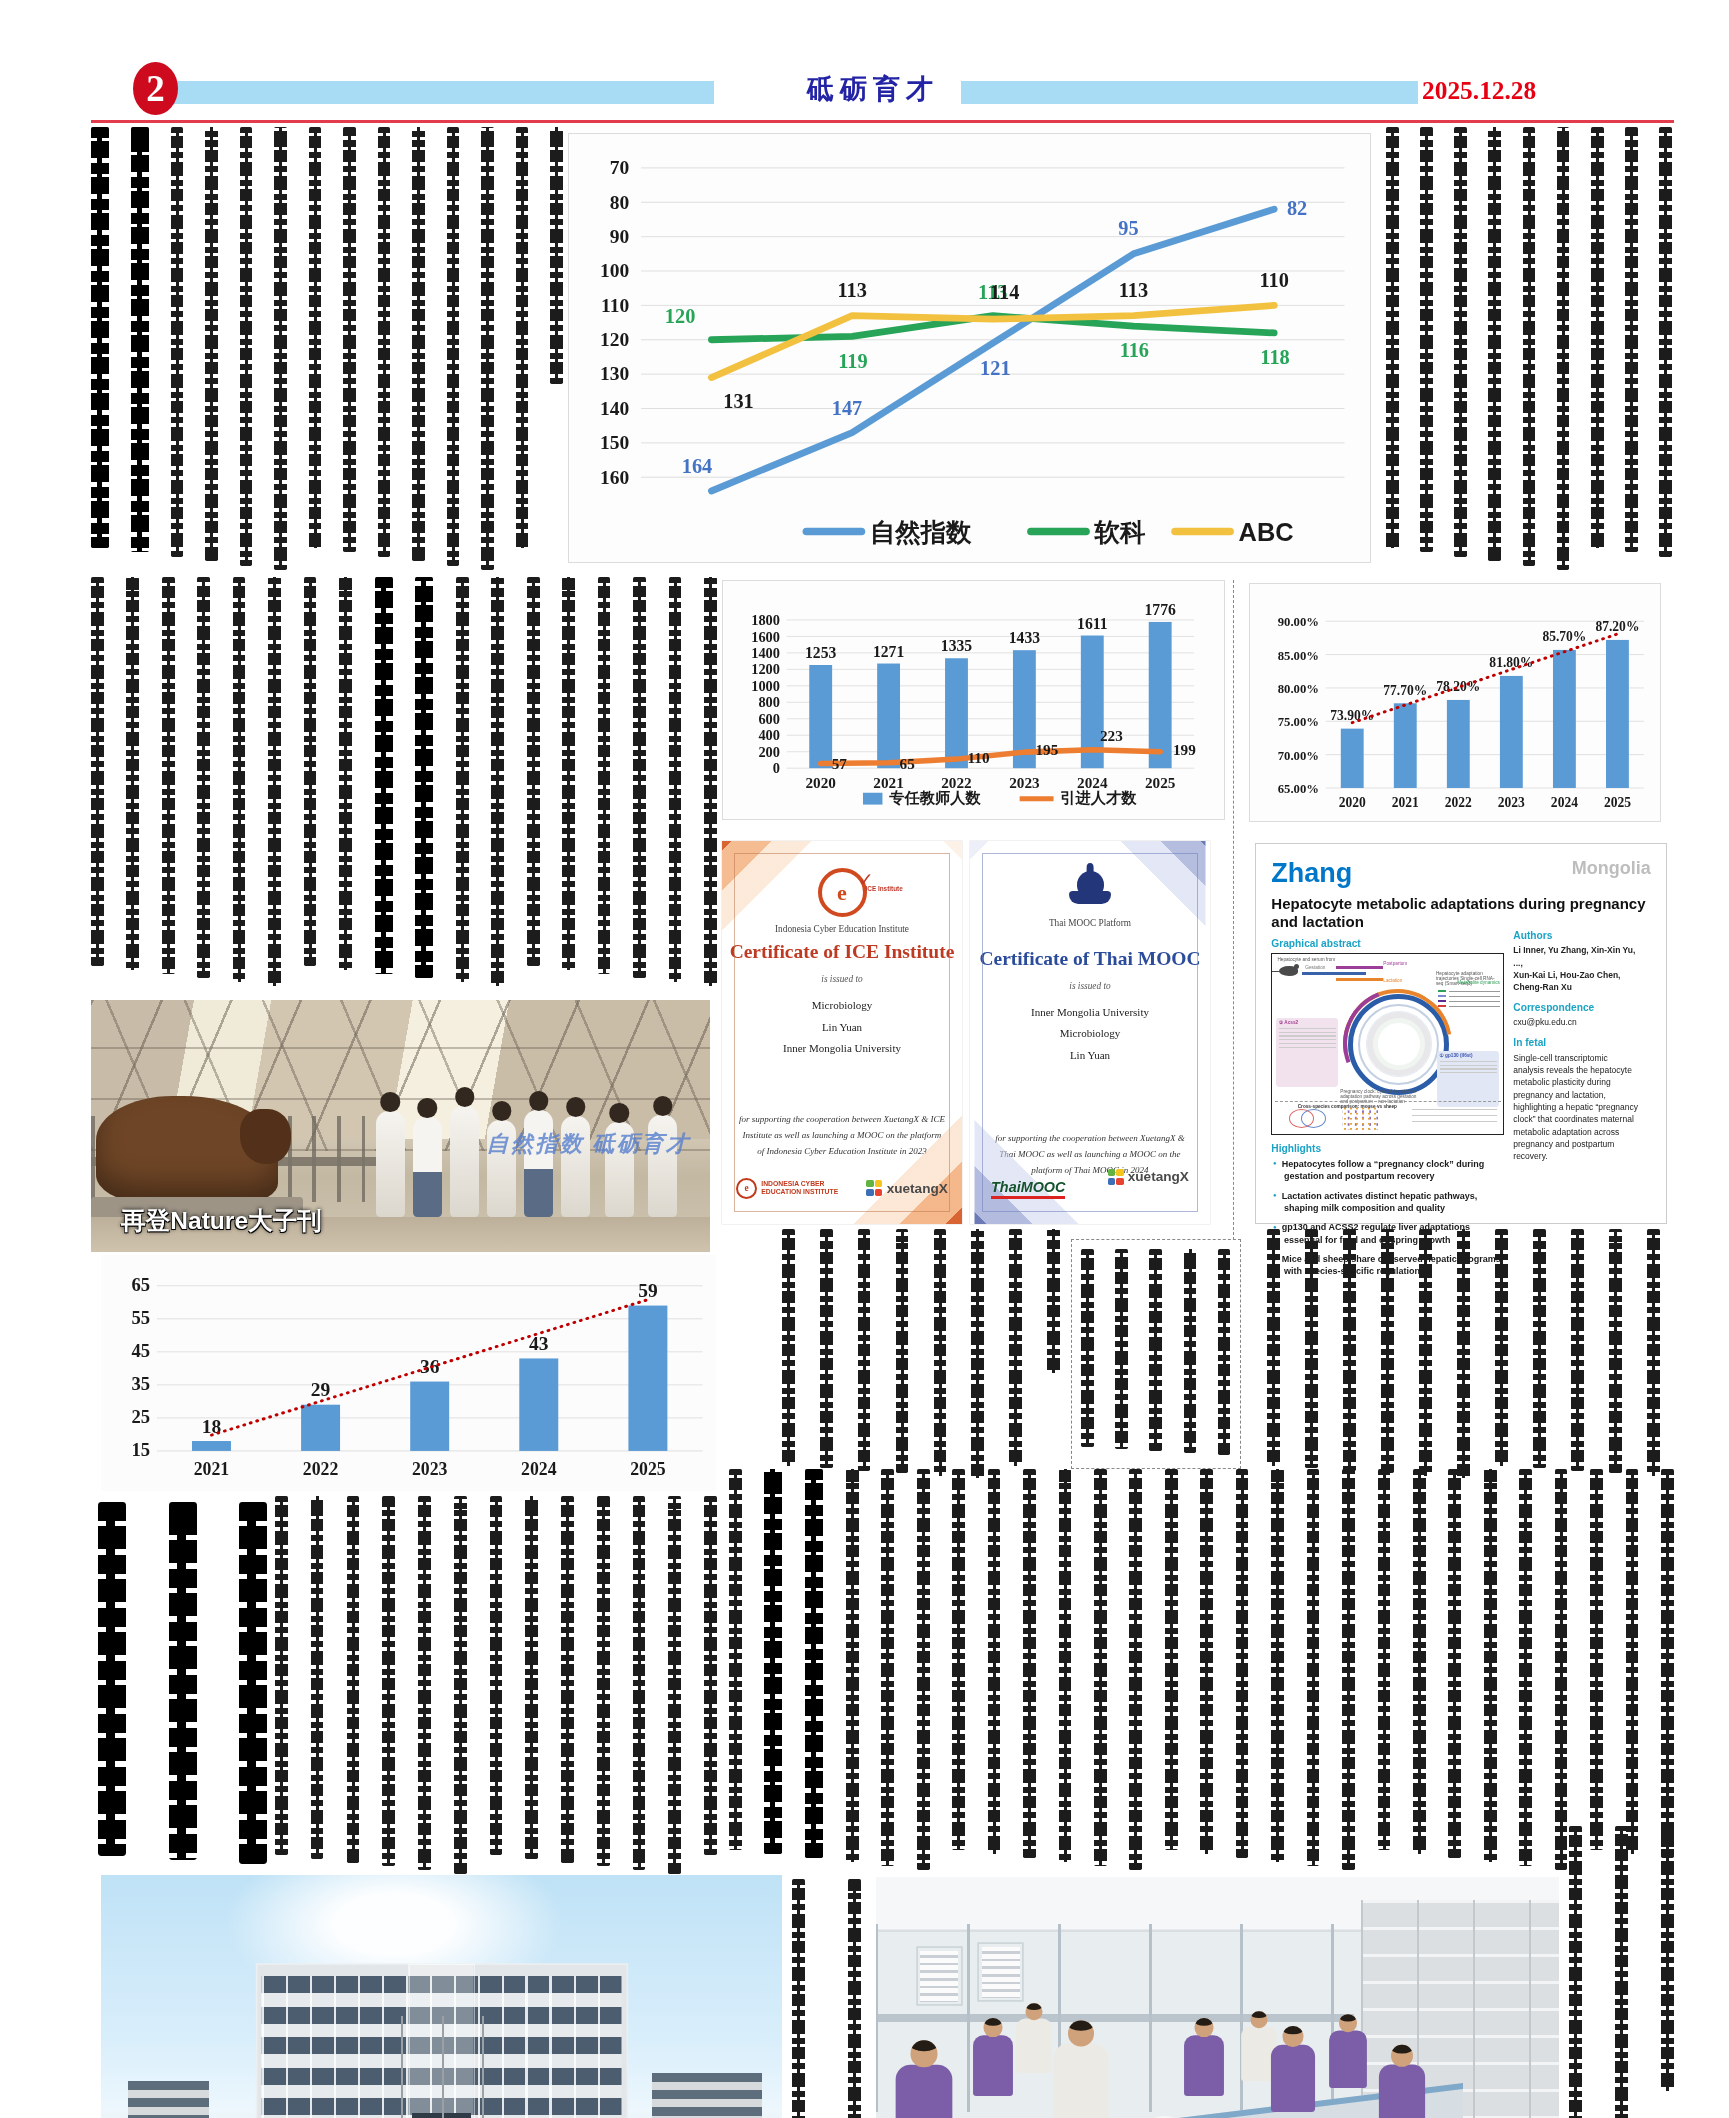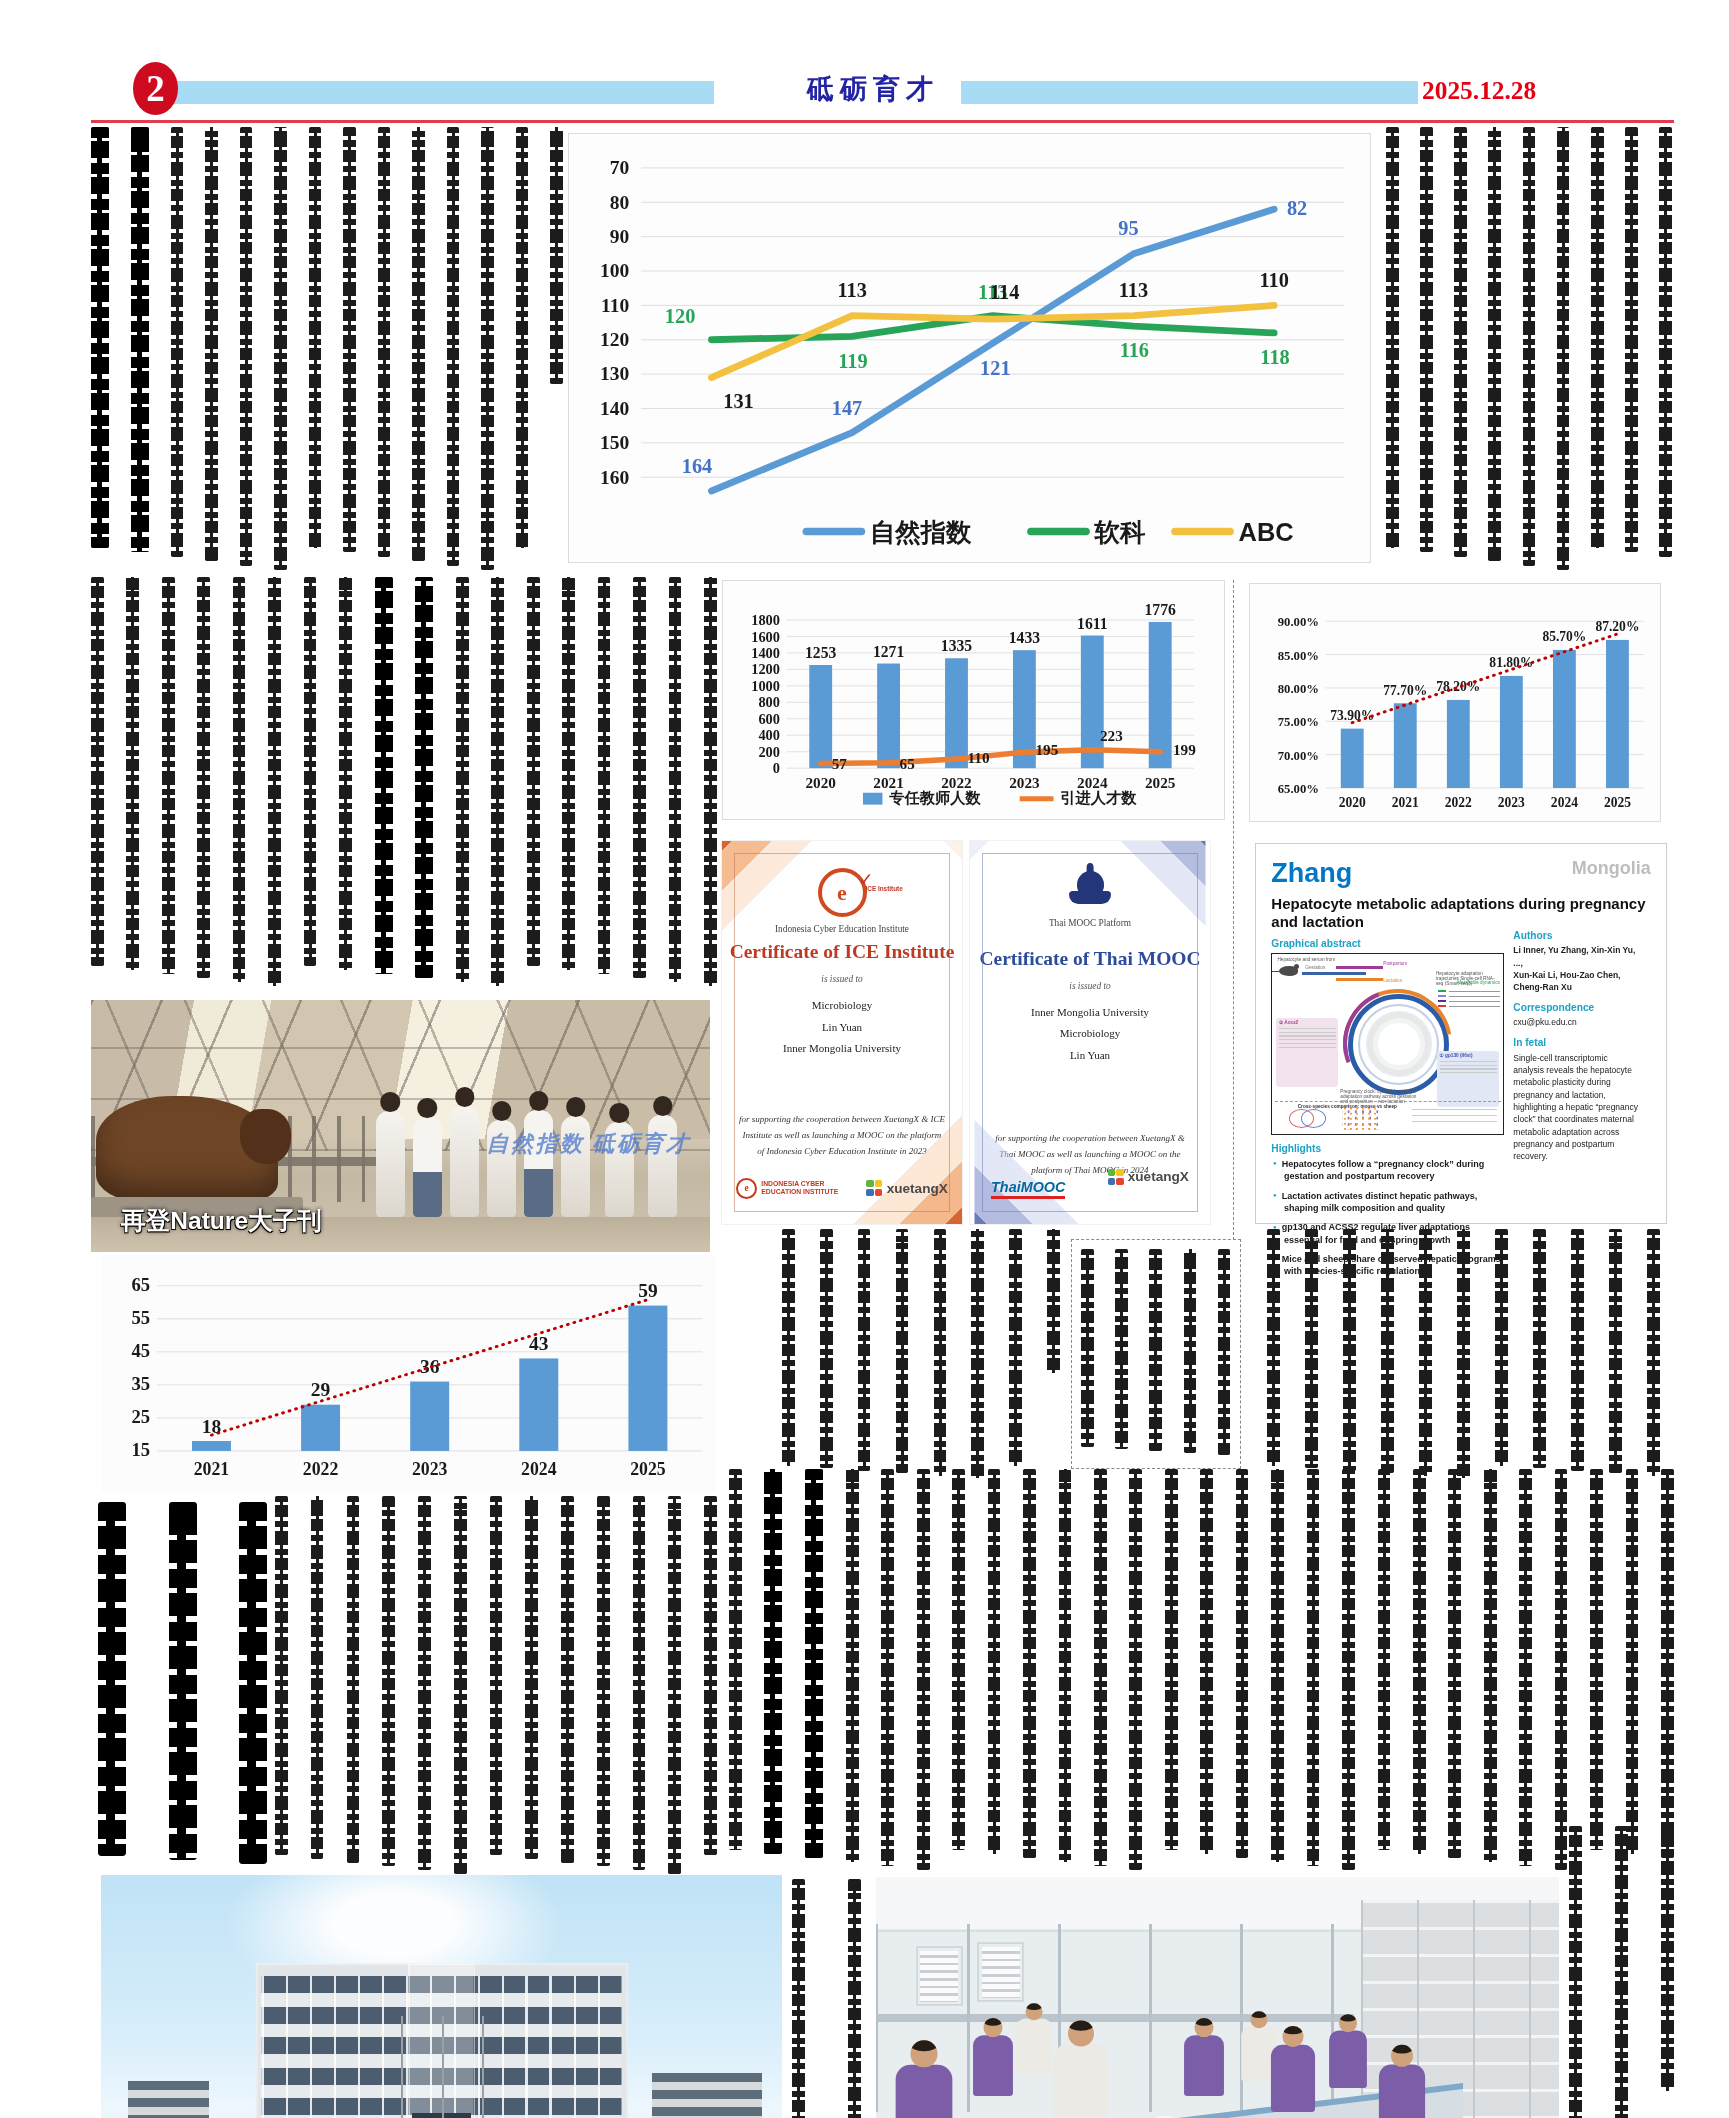--- a/index.html
+++ b/index.html
@@ -74,21 +74,21 @@
   .icelogo em{position:absolute;right:-41px;top:12.7px;font:bold 6.4px "Liberation Sans",sans-serif;color:#C0392B;width:38px;text-align:left;}
   .buddha{width:27px;height:27px;background:#24367A;border-radius:50% 50% 46% 46%;margin:30px auto 0;position:relative;}
   .buddha:before{content:"";position:absolute;left:50%;top:-7.6px;transform:translateX(-50%);
            width:6.8px;height:9.3px;background:#24367A;border-radius:50% 50% 0 0;}
   .buddha:after{content:"";position:absolute;left:-7.6px;top:20.3px;width:42px;height:12.7px;background:#24367A;border-radius:5.1px 5.1px 12.7px 12.7px;}
   .cfoot{position:absolute;bottom:25.4px;left:0;right:0;display:flex;justify-content:space-around;align-items:center;}
   .ice-min{display:flex;align-items:center;gap:4.2px;}
   .ice-min .dot{width:17px;height:17px;border:2.5px solid #C3391B;border-radius:50%;display:flex;align-items:center;justify-content:center;
                 font:bold 9.3px "Liberation Serif",serif;color:#C3391B;}
   .ice-min .t{font:bold 6.8px "Liberation Sans",sans-serif;color:#C3391B;text-align:left;line-height:1.25;}
-  .thai-min .t1{font:bold italic 14.4px "Liberation Sans",sans-serif;color:#0369a1;margin-top:24px;}
+  .thai-min .t1{font:bold italic 14.4px "Liberation Sans",sans-serif;color:#14532d;margin-top:24px;}
   .thai-min .bar{height:2.5px;background:#D22;margin-top:1.3px;}
   .xuetang{display:flex;align-items:center;gap:4.2px;}
   .xsq{width:16px;height:16px;display:grid;grid-template-columns:1fr 1fr;grid-template-rows:1fr 1fr;gap:1.7px;}
   .xsq i{border-radius:1.7px;}
   .xsq i:nth-child(1){background:#62B342;}.xsq i:nth-child(2){background:#F5C51D;}
   .xsq i:nth-child(3){background:#3D6FB6;}.xsq i:nth-child(4){background:#E8432E;}
   .xuetang b{font:bold 13.6px "Liberation Sans",sans-serif;color:#4a4a4a;}
 
   
   .cell{left:1255px;top:843px;width:412px;height:381px;background:#fff;border:0.4px solid #ccc;box-sizing:border-box;padding:14.4px 15.3px;}

